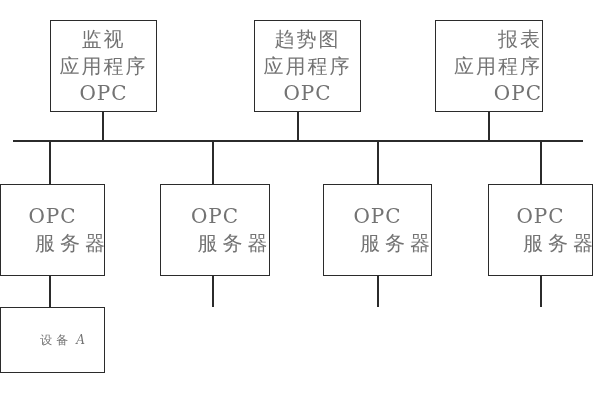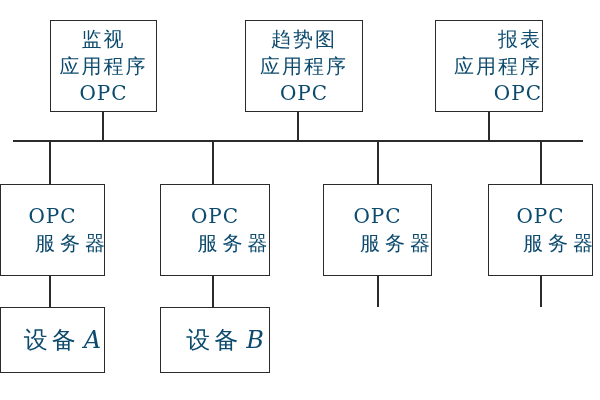--- a/index.html
+++ b/index.html
@@ -6,21 +6,21 @@
     margin: 0;
     padding: 0;
     background: #ffffff;
   }
   .stage {
     position: relative;
     width: 600px;
     height: 400px;
     background: #ffffff;
     font-family: "DejaVu Serif", "Liberation Serif", serif;
-    color: #0c4a6e;
+    color: #737373;
     overflow: hidden;
   }
   .box {
     position: absolute;
     box-sizing: border-box;
     border: 1.5px solid #2b2b2b;
     background: #ffffff;
     display: flex;
     flex-direction: column;
     align-items: center;
@@ -34,21 +34,21 @@
   .ln {
     line-height: 27px;
     font-size: 20px;
     white-space: nowrap;
   }
   .cjk   { letter-spacing: 2px; }
   .cjk-wide { letter-spacing: 5px; text-indent: 5px; margin-left: 35px; }
   .latin { letter-spacing: 1px; }
 
   .dev-label {
-    font-size: 24px;
+    font-size: 12px;
     letter-spacing: 4px;
     white-space: nowrap;
     margin-left: 20px;
   }
   .dev-id {
     font-style: italic;
     letter-spacing: 0;
     margin-left: 4px;
   }
 
@@ -69,21 +69,21 @@
 <body>
 
 <div class="stage">
 
   <div class="box app-box" style="left:50px; width:107px;">
     <div class="ln cjk">监视</div>
     <div class="ln cjk">应用程序</div>
     <div class="ln latin">OPC</div>
   </div>
 
-  <div class="box app-box" style="left:245px; width:118px;">
+  <div class="box app-box" style="left:254px; width:107px;">
     <div class="ln cjk">趋势图</div>
     <div class="ln cjk">应用程序</div>
     <div class="ln latin">OPC</div>
   </div>
 
   <div class="box app-box" style="left:435px; width:108px;align-items:flex-end;">
     <div class="ln cjk">报表</div>
     <div class="ln cjk">应用程序</div>
     <div class="ln latin">OPC</div>
   </div>
@@ -123,21 +123,16 @@
   <div class="vline" style="left:212px; top:276px; height:31px;"></div>
   <div class="vline" style="left:377px; top:276px; height:31px;"></div>
   <div class="vline" style="left:540px; top:276px; height:31px;"></div>
 
   <div class="box dev-box col1">
     <div class="dev-label">
       <span>设备</span><span class="dev-id">A</span>
     </div>
   </div>
 
-  <div class="box dev-box col2">
-    <div class="dev-label">
-      <span>设备</span><span class="dev-id">B</span>
-    </div>
-  </div>
 
 
 
 </div>
 
 </body></html>

